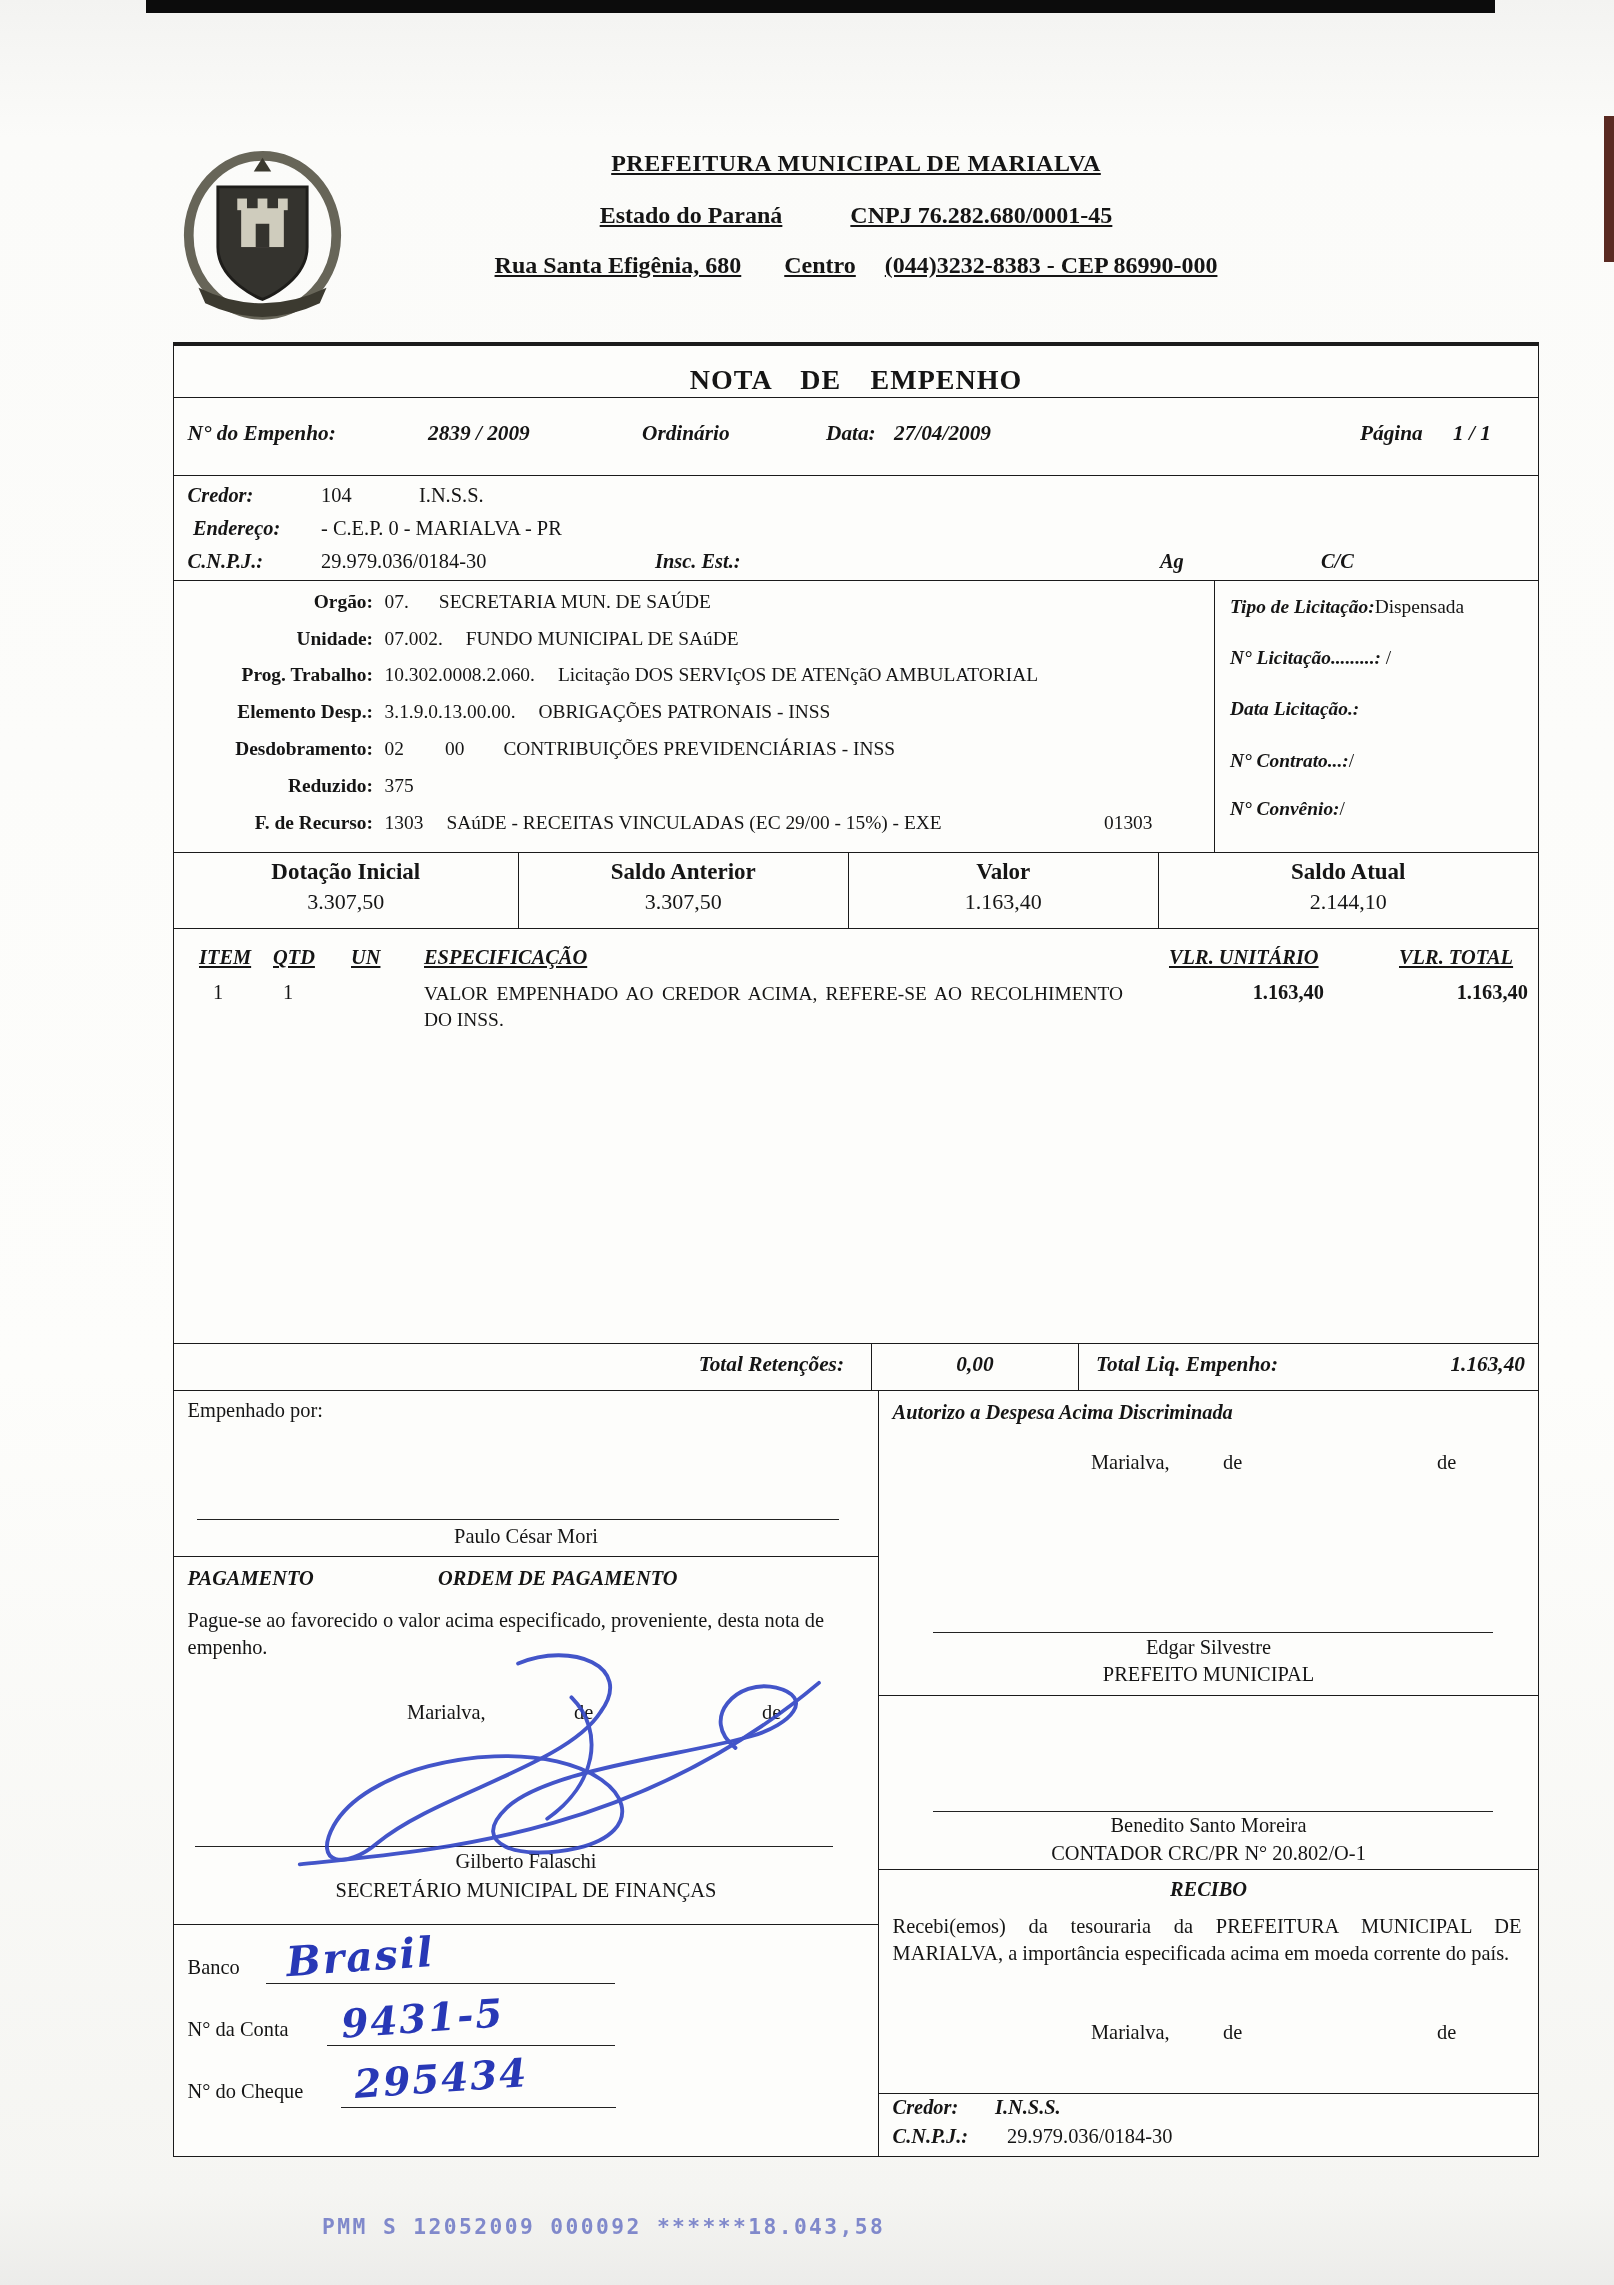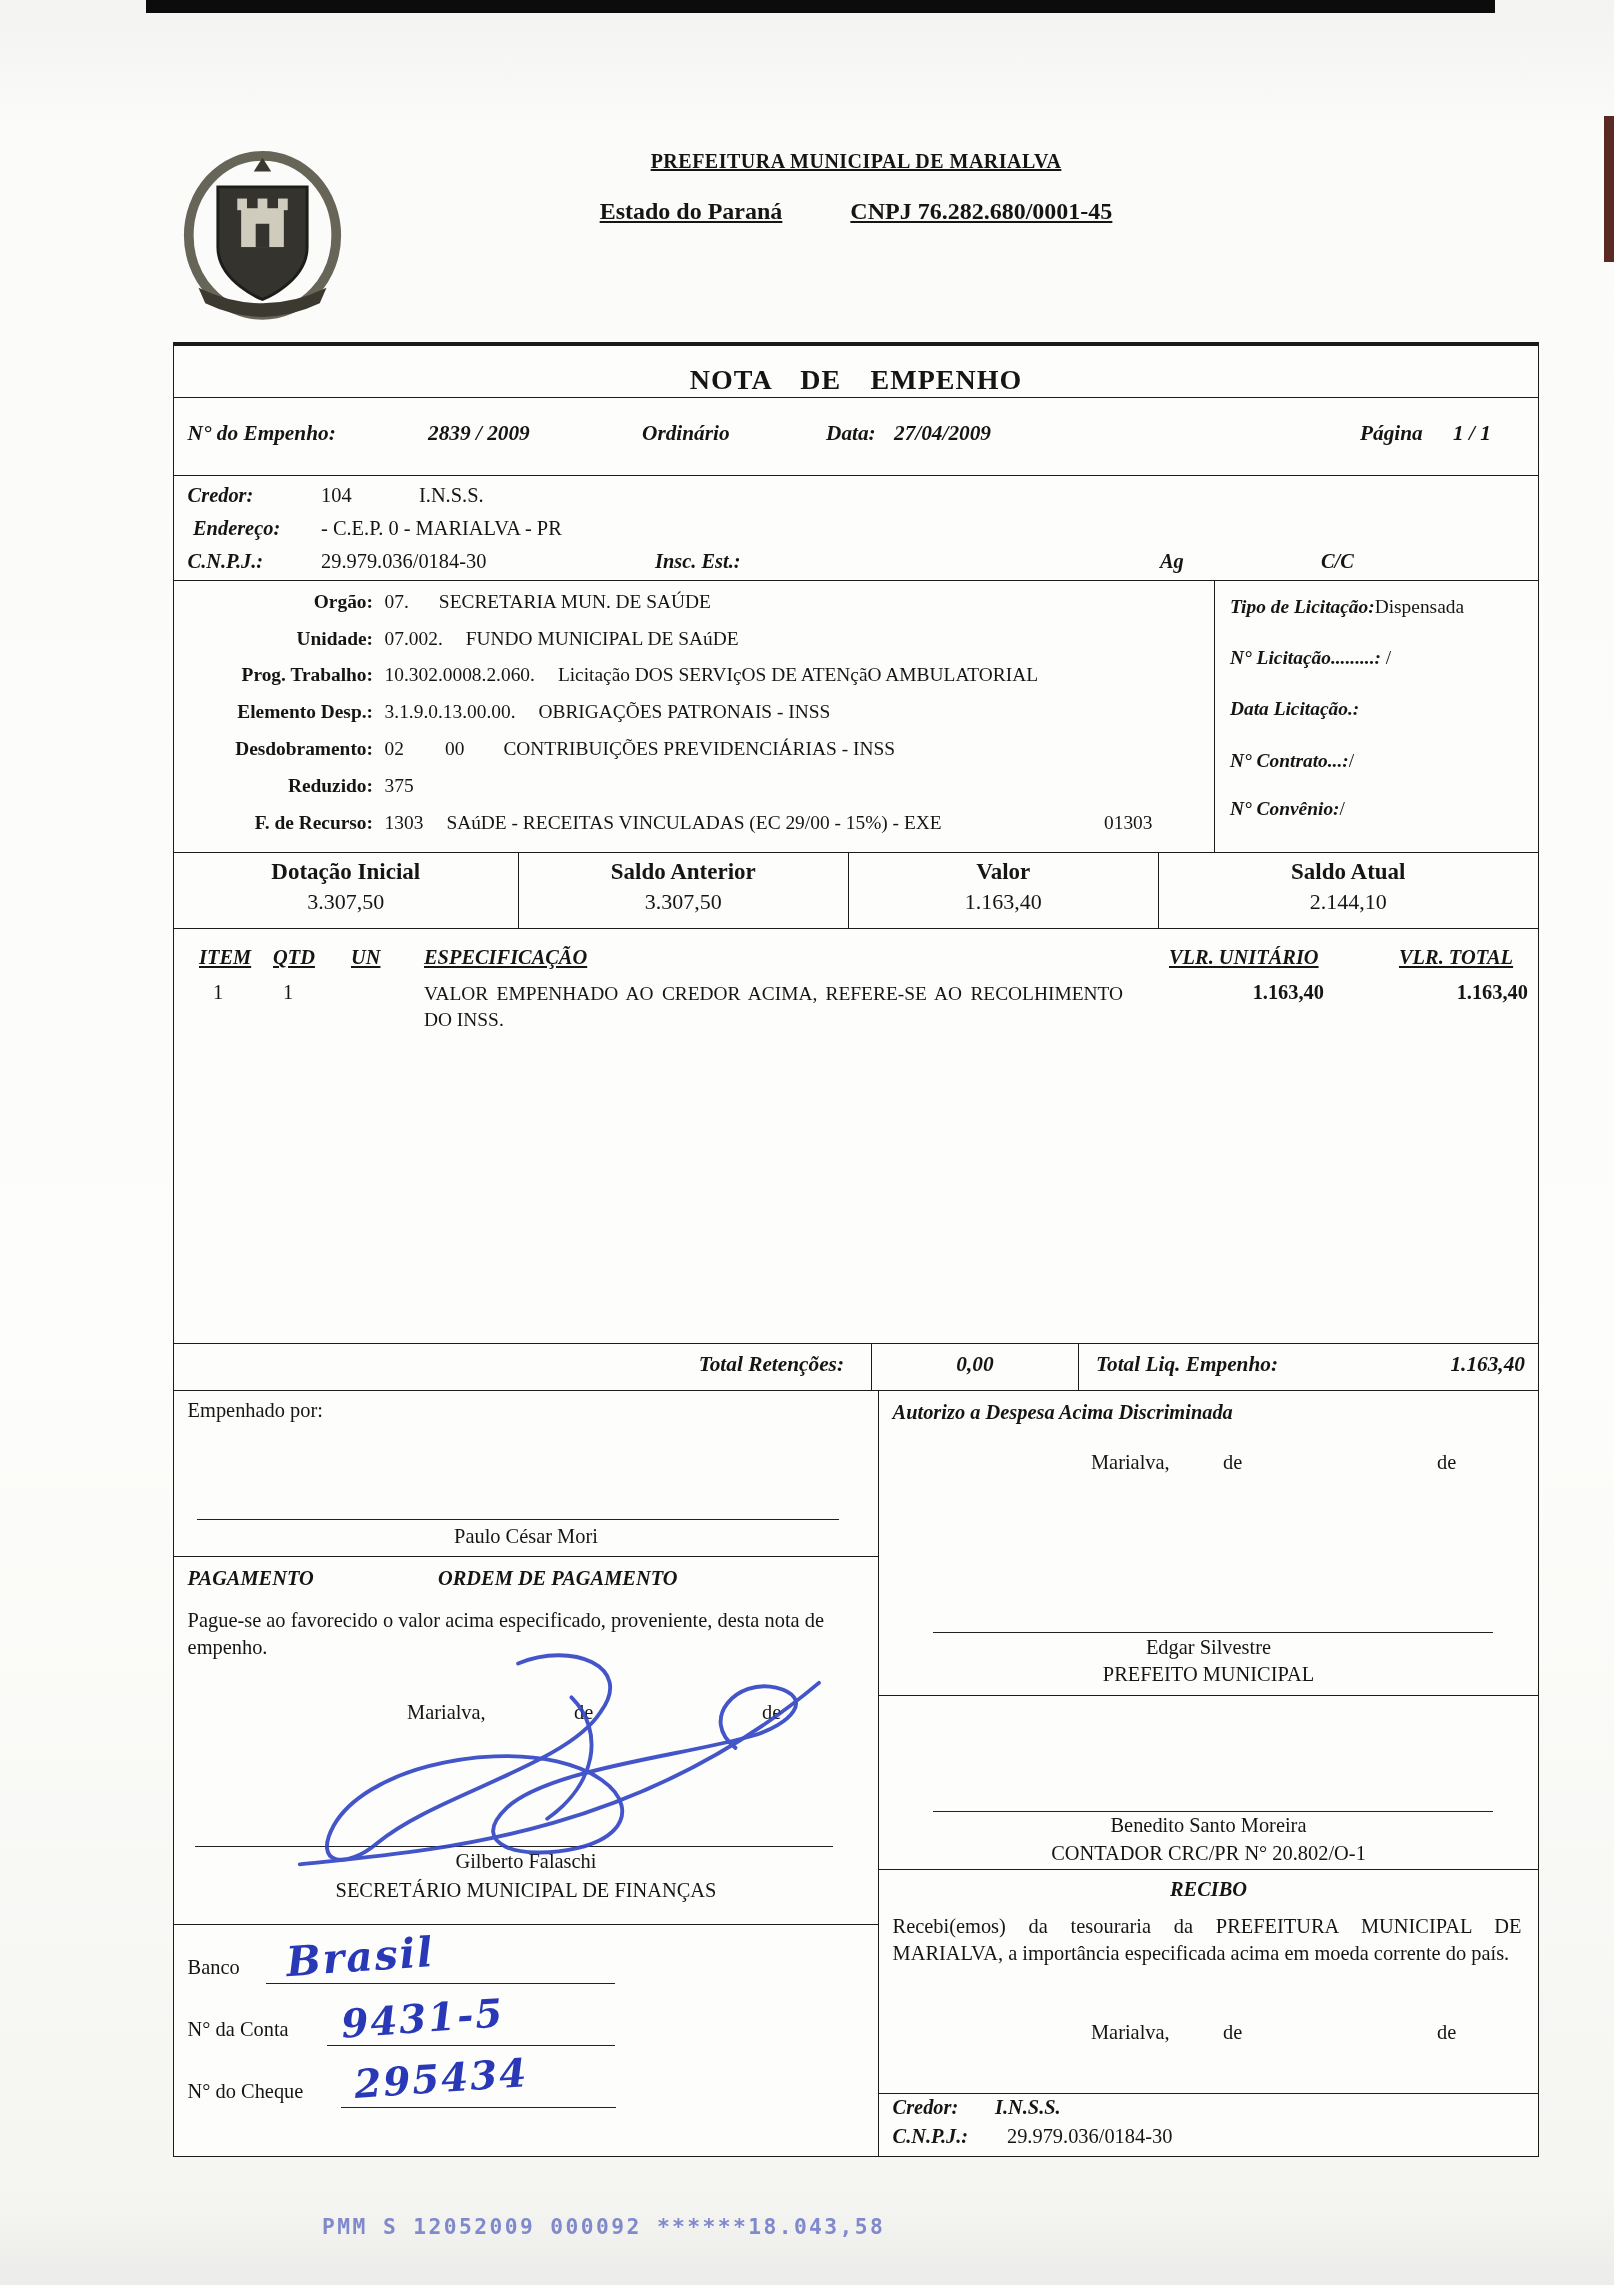--- a/index.html
+++ b/index.html
@@ -18,21 +18,21 @@
 
   .form{position:absolute;left:173px;top:138px;width:1366px;}
   .b{font-weight:bold;font-style:italic;}
   .abs{position:absolute;}
   .u{text-decoration:underline;}
 
   
   .hdr{position:relative;height:204px;}
   .hdr-logo{position:absolute;left:7.8px;top:5.8px;}
   .hdr-lines{position:absolute;left:0;right:0;top:11.6px;text-align:center;}
-  .hdr-title{font-size:20px;font-weight:bold;letter-spacing:0.5px;}
+  .hdr-title{font-size:24px;font-weight:bold;letter-spacing:0.5px;}
   .hdr-l2{margin-top:25px;font-size:24px;font-weight:bold;}
   .hdr-l2 .gap{display:inline-block;width:68px;}
   .hdr-l3{margin-top:23px;font-size:24px;font-weight:bold;}
   .hdr-l3 .gap1{display:inline-block;width:43px;}
   .hdr-l3 .gap2{display:inline-block;width:29px;}
 
   .titlebar{
     border:1.9px solid #1b1b1b;border-top-width:4.9px;height:56px;box-sizing:border-box;
     text-align:center;font-size:28px;font-weight:bold;word-spacing:21.3px;
     padding-top:18px;letter-spacing:1px;background:#fdfdfb;
@@ -110,20 +110,23 @@
           <rect x="62" y="66" width="44" height="40" fill="#cfccbd"></rect>
           <rect x="77" y="82" width="14" height="24" fill="#34332e"></rect>
           <path d="M18 148 q66 32 132 0 l-7 16 q-59 28 -118 0 z" fill="#3c3a30"></path>
         </svg>
       </div>
       <div class="hdr-lines">
         <div class="hdr-title u">PREFEITURA MUNICIPAL DE MARIALVA</div>
         <div class="hdr-l2">
           <span class="u">Estado do Paraná</span><span class="gap"></span><span class="u">CNPJ 76.282.680/0001-45</span>
         </div>
+        <div class="hdr-l3">
+          <span class="u">Rua Santa Efigênia, 680</span><span class="gap1"></span><span class="u">Centro</span><span class="gap2"></span><span class="u">(044)3232-8383  -  CEP 86990-000</span>
+        </div>
       </div>
     </div>
 
     <div class="titlebar">
       <span>NOTA DE EMPENHO</span>
     </div>
 
     <div class="formbody">
 
       <div class="box row-emp">

